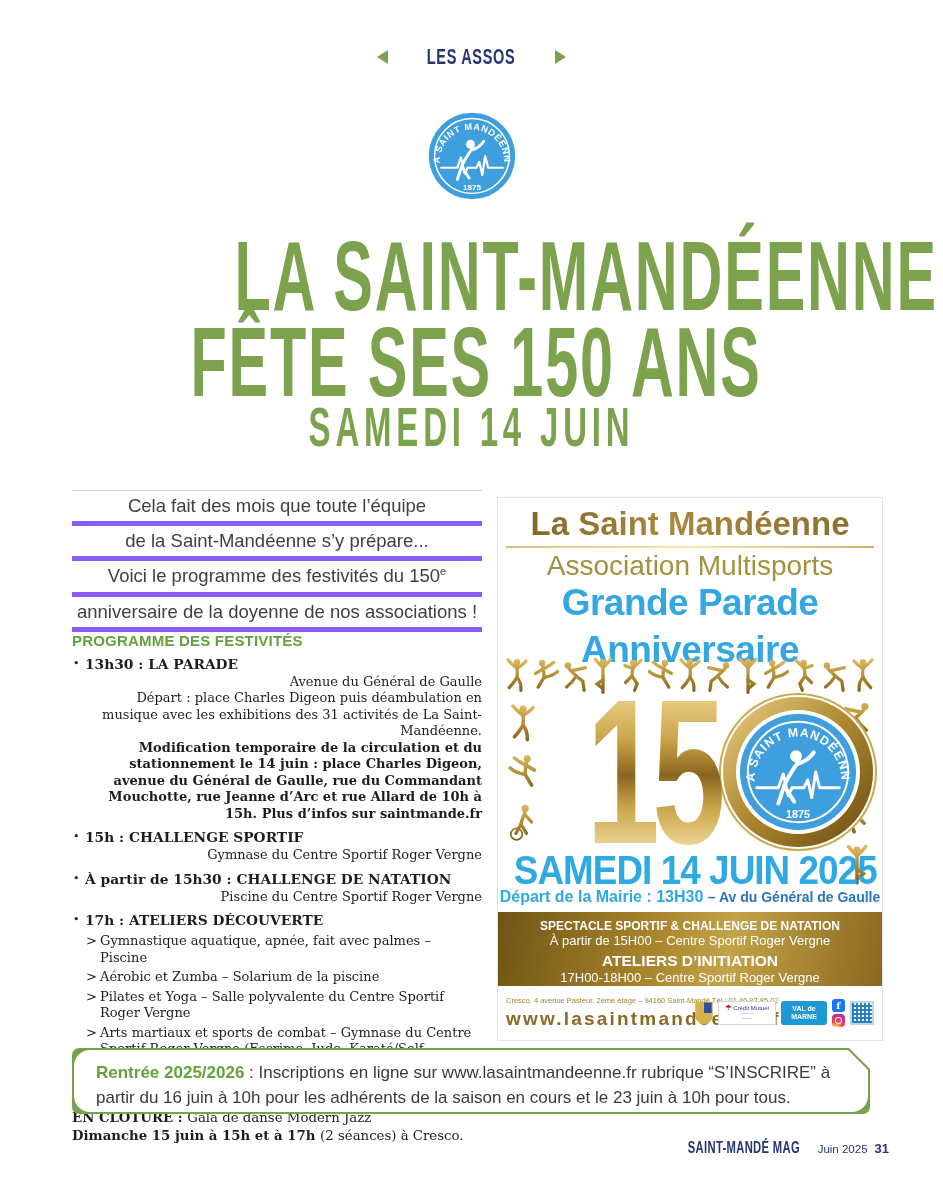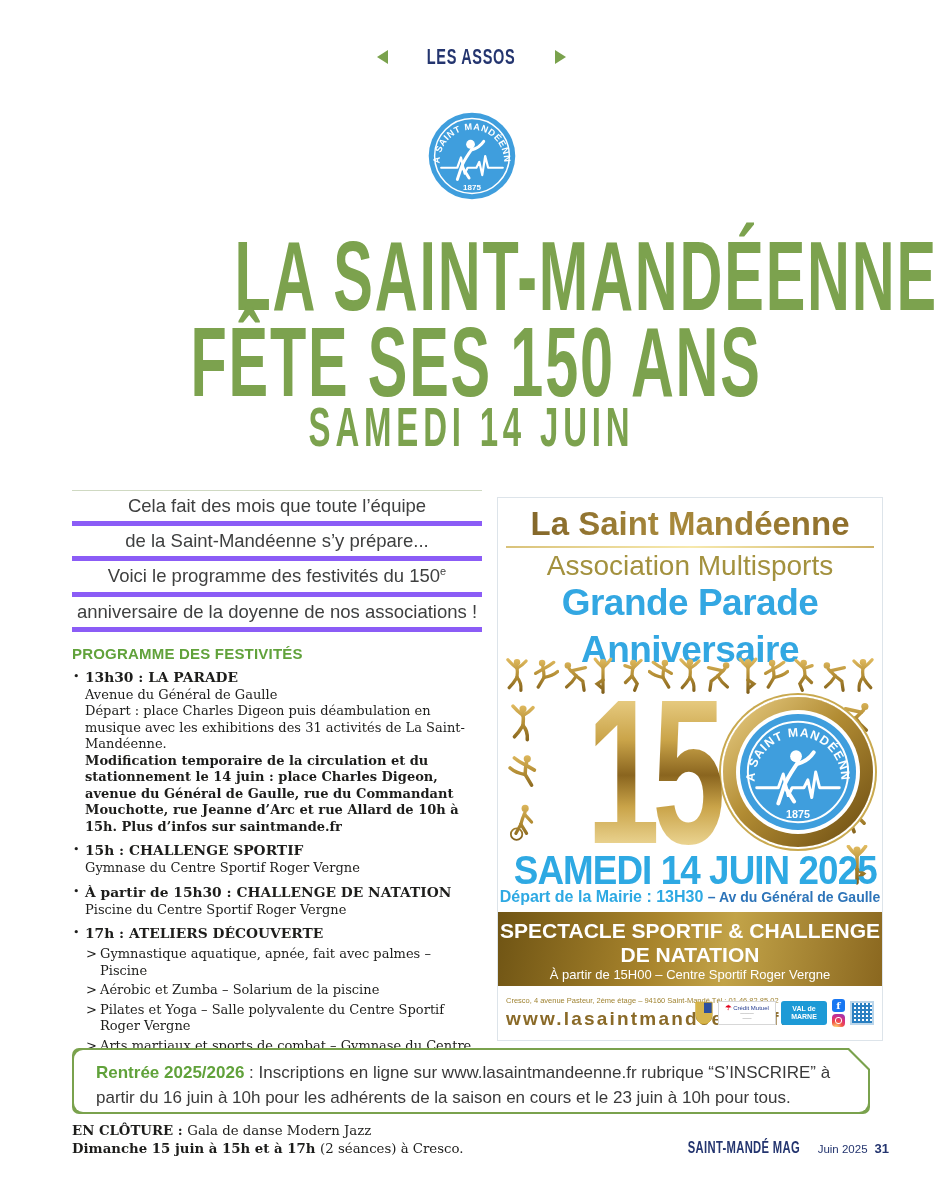--- a/index.html
+++ b/index.html
@@ -23,26 +23,26 @@
   .t1 { top:226px; } .t2 { top:312px; }
   .title-line .cond { font-size:99px; letter-spacing:3px; transform:scaleX(.6); }
   .subtitle { top:400px; }
   .subtitle .cond { font-size:55px; letter-spacing:8px; transform:scaleX(.6); }
 
   
   .left-col { position:absolute; left:72px; top:490px; width:410px; }
   .intro { border-top:1px solid #cfd9c2; }
   .intro .row { border-bottom:5px solid #8b5cf6; text-align:center; font-size:18.5px; color:#3f4040; padding:4px 2px; line-height:1.2; }
   .intro sup { font-size:11px; }
-  .prog-head { margin-top:13px; color:#61a23b; font-weight:bold; font-size:15px; letter-spacing:.2px; }
+  .prog-head { color:#61a23b; font-weight:bold; font-size:15px; letter-spacing:.2px; }
   .prog { font-family:"DejaVu Serif",serif; font-size:13px; color:#1d1d1b; }
   .item { margin-top:7px; padding-left:13px; position:relative; }
   .item::before { content:"\2022"; position:absolute; left:1px; top:1px; font-size:11px; }
   .item-title { font-weight:bold; font-size:13.8px; line-height:1.3; }
-  .item p { line-height:1.27; }
+  .item p { line-height:1.27;text-align:right; }
   .item .b { font-weight:bold; }
   .sub { padding-left:15px; position:relative; line-height:1.27; margin-top:3px; }
   .sub::before { content:">"; position:absolute; left:1px; top:0; }
   .closing { margin-top:15px; font-family:"DejaVu Serif",serif; font-size:13.3px; line-height:1.4; color:#1d1d1b; }
   .closing .b { font-weight:bold; }
 
   
   .poster { position:absolute; left:497px; top:497px; width:386px; height:544px; background:#fff; border:1px solid #dde4ea; }
   .poster .abs { position:absolute; left:0; right:0; text-align:center; }
   .p-title { top:7px; font-size:33px; font-weight:bold; background:linear-gradient(90deg,#7c6026,#a8893c 45%,#8a6a28); -webkit-background-clip:text; background-clip:text; color:transparent; }
@@ -64,21 +64,21 @@
           background:linear-gradient(135deg,#ecd28b,#b28c33 45%,#7d5c1a 85%);
           box-shadow:0 0 0 2px #fff,0 0 0 4px #c9a94f; display:flex; align-items:center; justify-content:center; }
   .ring-in { width:124px; height:124px; border-radius:50%; background:#fff; display:flex; align-items:center; justify-content:center; }
   .ring-in svg { width:118px; height:118px; }
   .p-date { top:350px; }
   .p-date .cond { font-size:40px; color:#2ea9e3; letter-spacing:-1px; transform:scaleX(.92); }
   .p-depart { top:390px; font-size:16px; font-weight:bold; color:#2ea9e3; }
   .p-depart .d2 { color:#2d74b9; font-size:14px; }
   .p-band { position:absolute; top:414px; left:0; right:0; height:74px; color:#fff; text-align:center; padding-top:7px;
             background:linear-gradient(100deg,#6f5414,#a8842c 40%,#c2a348 60%,#8a671f); }
-  .p-band .b1 { font-size:21px; font-weight:bold; }
+  .p-band .b1 { font-size:12px; font-weight:bold; }
   .p-band .b2 { font-size:13px; }
   .p-band .b3 { font-size:15.5px; font-weight:bold; margin-top:4px; }
   .p-band .b4 { font-size:13px; }
   .p-foot { position:absolute; top:488px; left:0; right:0; bottom:0; display:flex; align-items:center; padding:0 8px; gap:6px; }
   .pf-left { flex:1; min-width:0; }
   .pf-addr { font-size:7.5px; color:#a08433; white-space:nowrap; }
   .pf-site { font-size:19px; font-weight:bold; color:#8a6a28; letter-spacing:2.2px; margin-top:3px; white-space:nowrap; }
   .pf-logos { display:flex; align-items:center; gap:5px; flex:0 0 auto; }
   .lg-cm { width:58px; height:24px; border:1px solid #d7d7d7; background:#fff; font-size:6px; text-align:center; color:#223a8f; line-height:1.1; padding-top:2px; }
   .lg-cm .r { color:#e2001a; font-weight:bold; font-size:7px; }
@@ -87,21 +87,21 @@
   .soc { display:flex; flex-direction:column; gap:2px; }
   .fb { width:13px; height:13px; border-radius:3px; background:#1877f2; color:#fff; font-size:10px; font-weight:bold; text-align:center; line-height:13px; font-family:"DejaVu Serif",serif; }
   .fb::after { content:"f"; }
   .ig { width:13px; height:13px; border-radius:4px; background:radial-gradient(circle at 30% 110%,#fed373 8%,#f15245 40%,#d92e7f 65%,#9b36b7 92%); position:relative; }
   .ig::after { content:""; position:absolute; inset:3px; border:1.5px solid #fff; border-radius:3px; }
   .qr { width:24px; height:24px; border:2px solid #bcd6ea; background-image:repeating-linear-gradient(0deg,#2a7fc1 0 2px,transparent 2px 4px),repeating-linear-gradient(90deg,#2a7fc1 0 2px,#fff 2px 4px); }
 
   
   .notice { position:absolute; left:72px; top:1048px; width:798px; height:66px; background:#7aa24d; border-radius:7px;
             clip-path:polygon(0 0,calc(100% - 21px) 0,100% 21px,100% 100%,0 100%); }
-  .notice-in { position:absolute; inset:2px; background:#fff; border-radius:9px;
+  .notice-in { position:absolute; inset:2px; background:#fff; border-radius:16px;
                clip-path:polygon(0 0,calc(100% - 20px) 0,100% 20px,100% 100%,0 100%);
                padding:11px 22px; font-size:17px; color:#3a3a3a; line-height:1.45; }
   .notice-in .hl { color:#61a23b; font-weight:bold; }
 
   
   .page-foot { position:absolute; right:54px; top:1138px; color:#24356f; display:flex; align-items:baseline; }
   .page-foot .mag { font-size:17px; letter-spacing:.5px; transform:scaleX(.66); transform-origin:right; }
   .page-foot .issue { font-size:11.5px; margin-left:18px; }
   .page-foot .pg { font-size:13px; font-weight:bold; margin-left:7px; }
 

